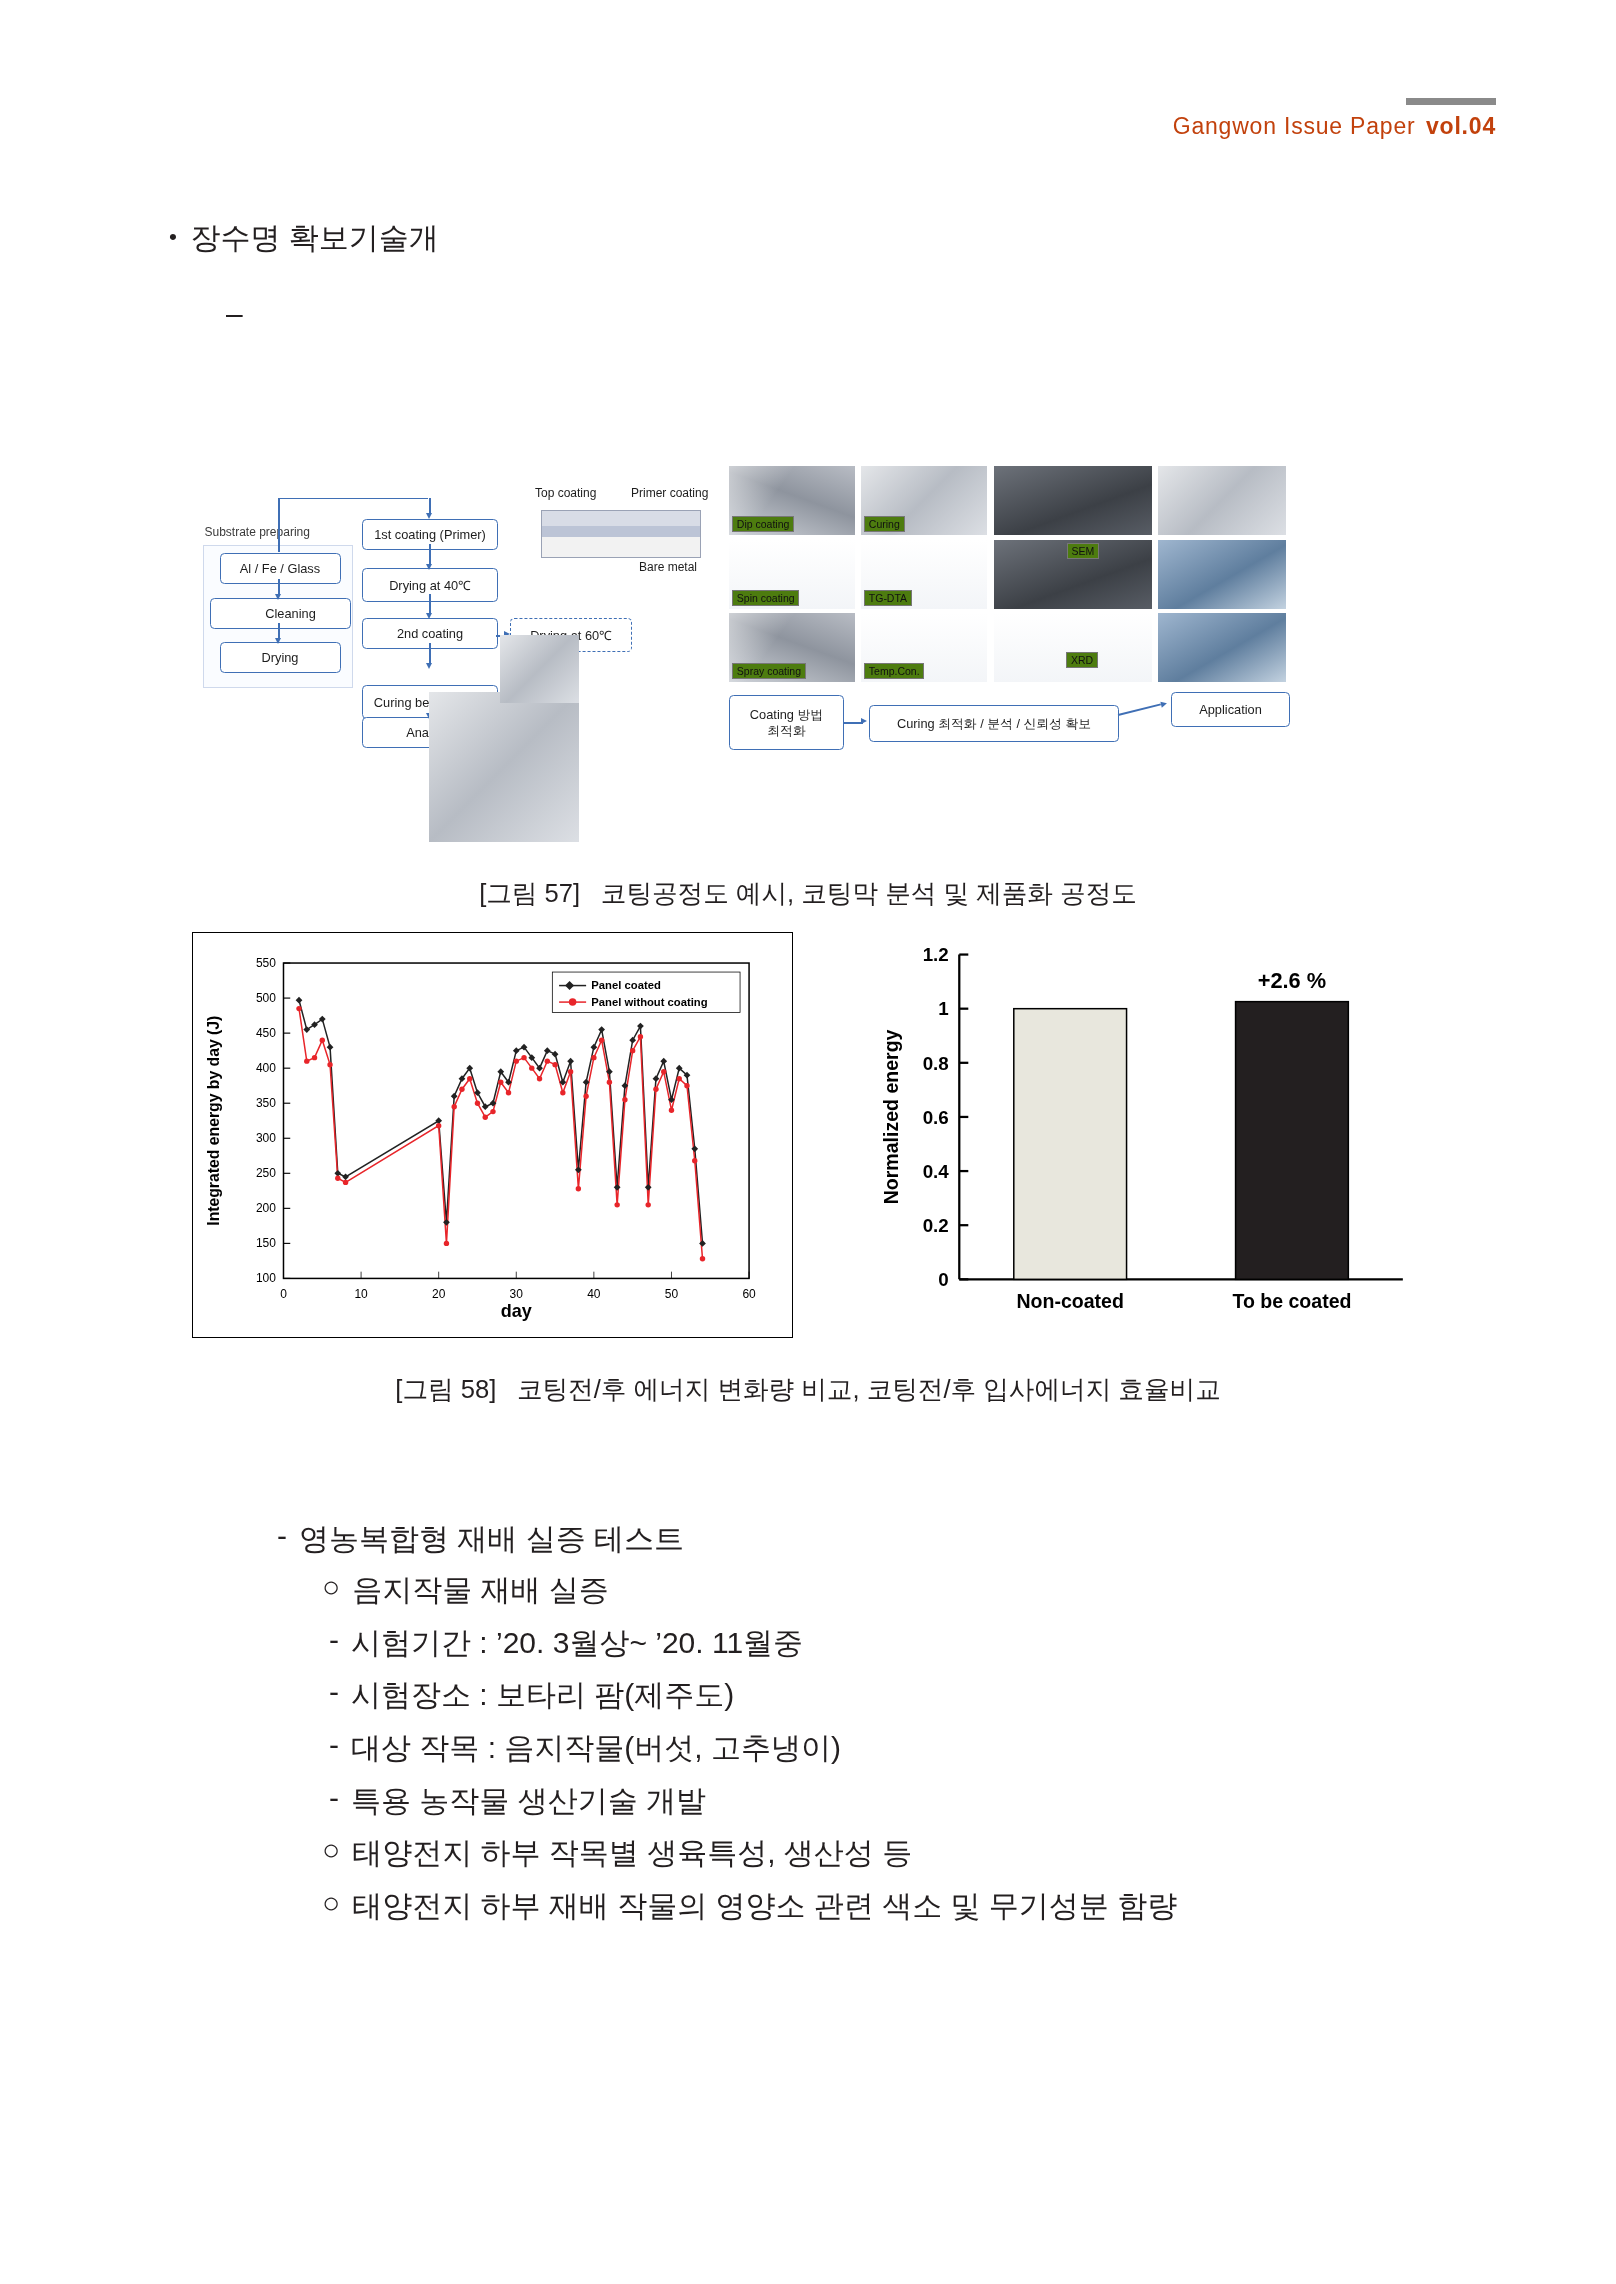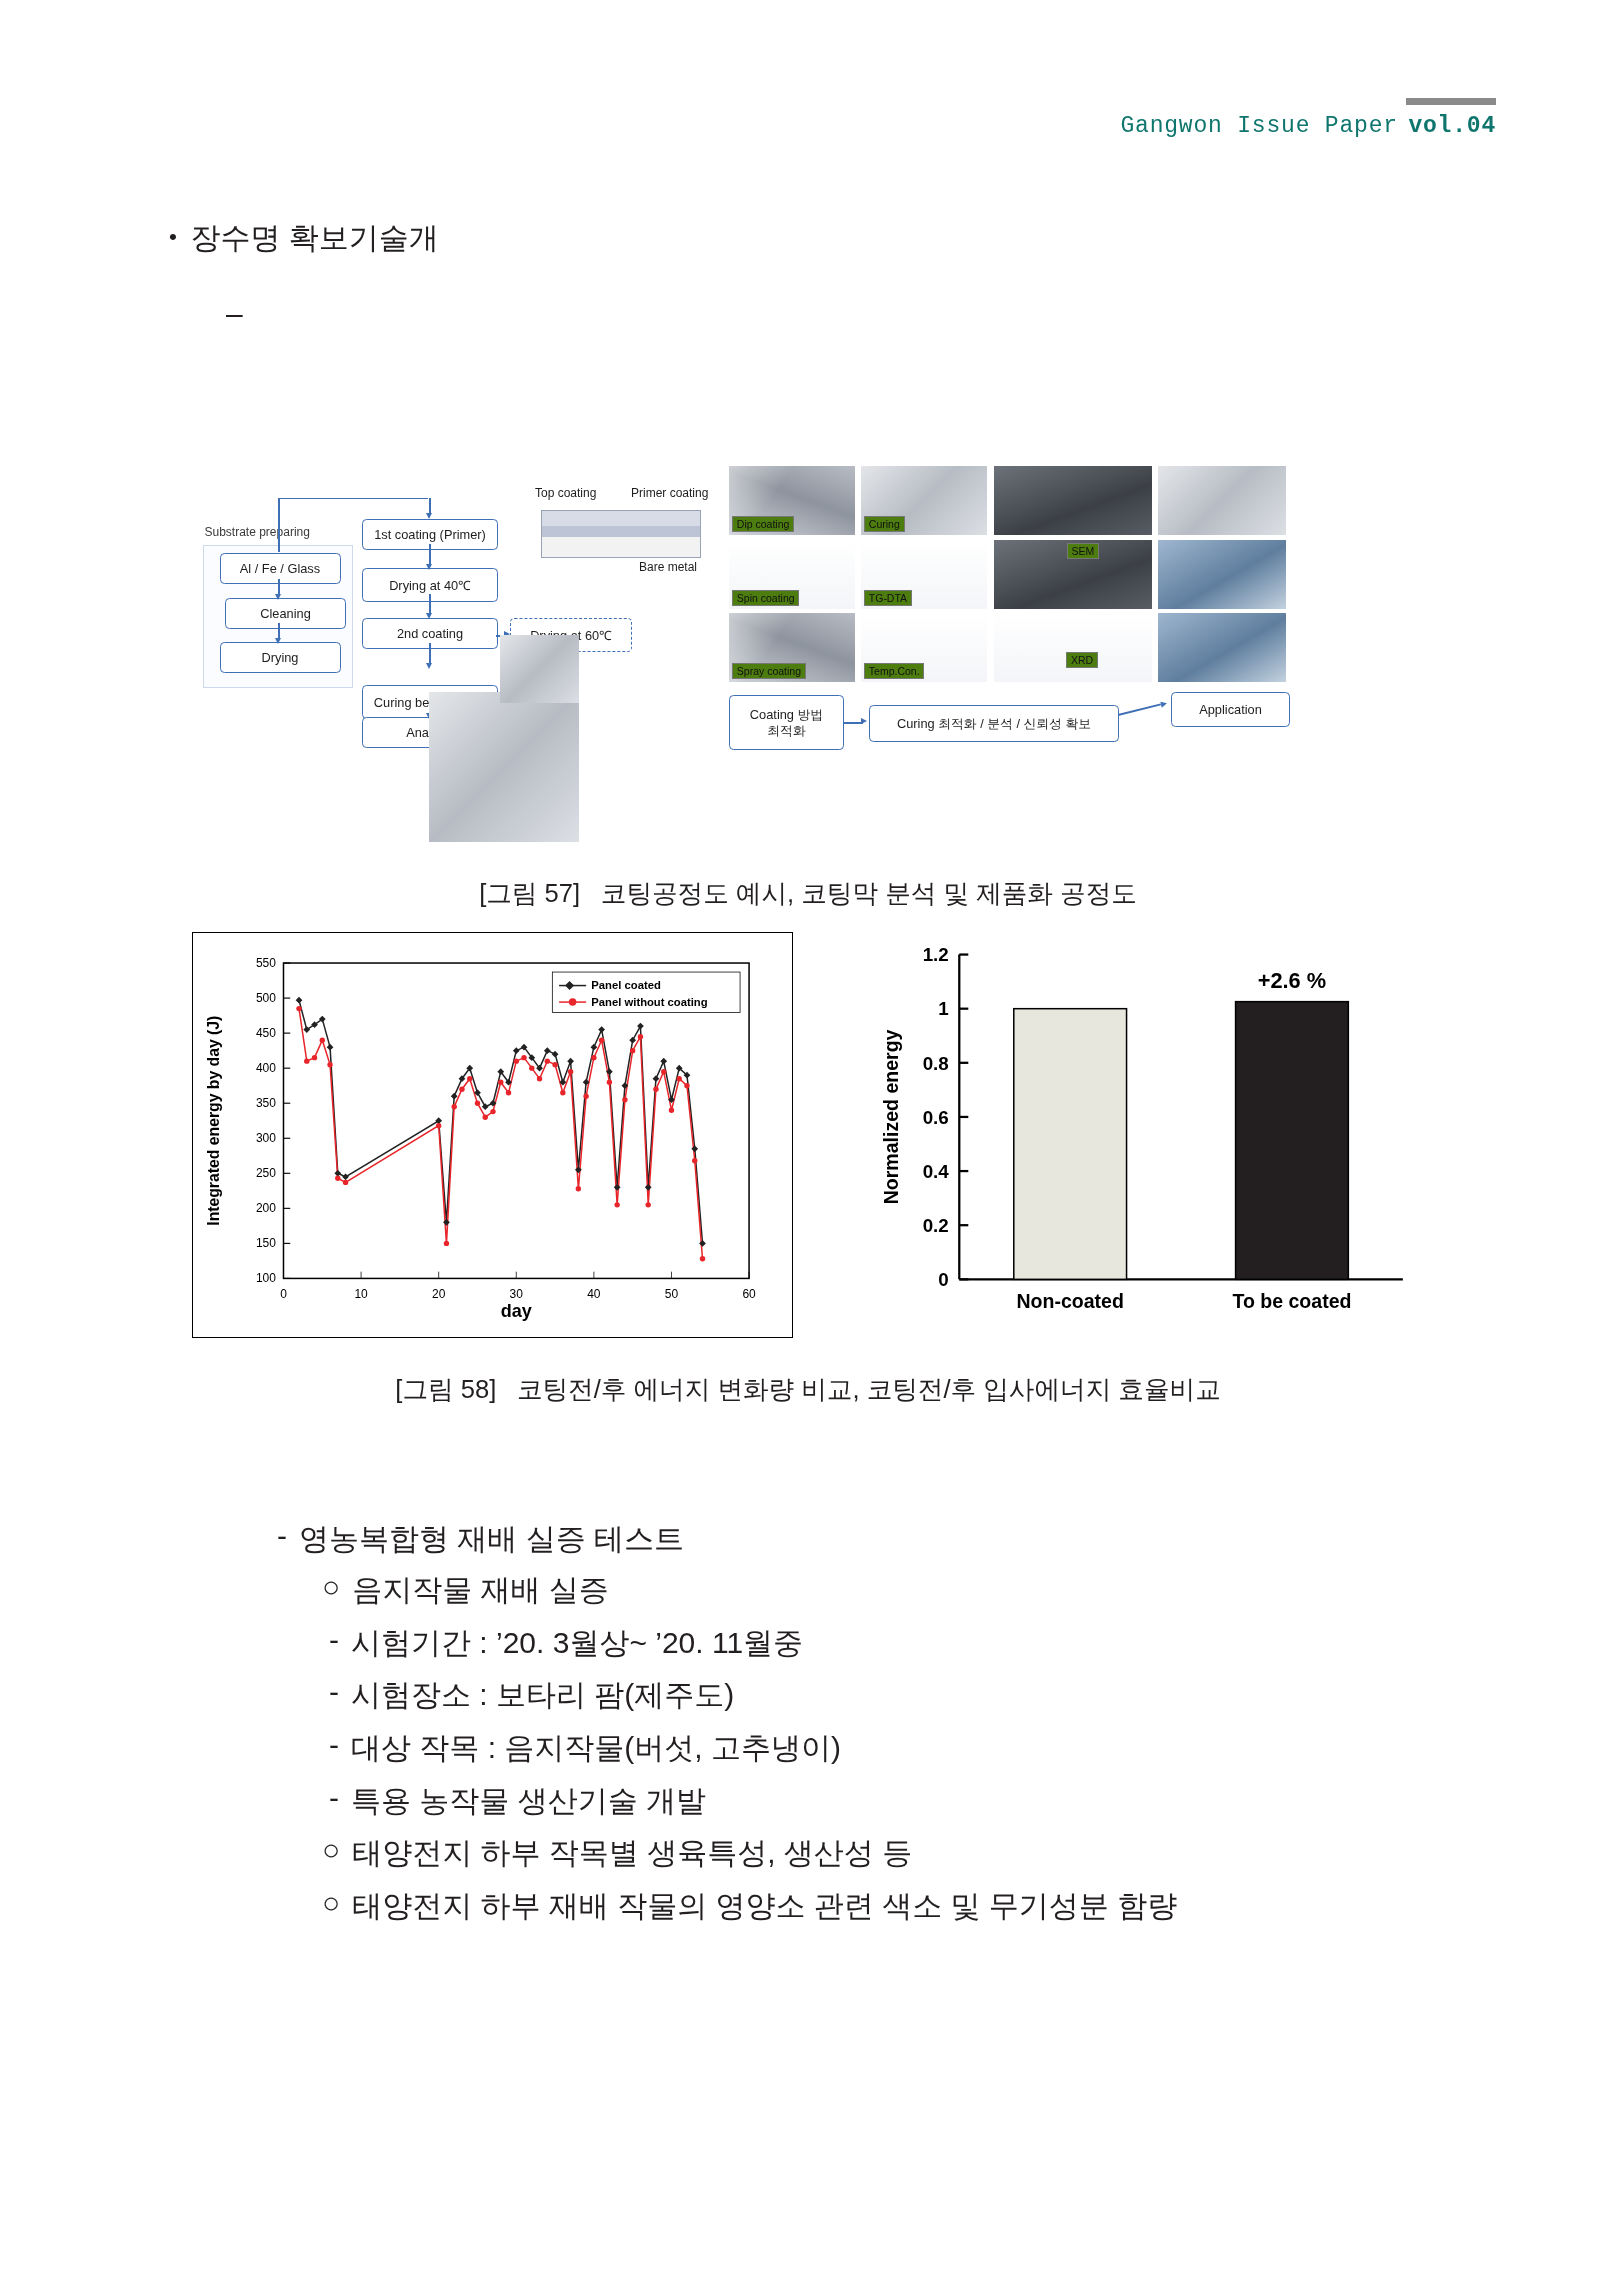--- a/index.html
+++ b/index.html
@@ -10,21 +10,21 @@
     color:#231f20;
     position:relative;
     overflow:hidden;
   }
   .page { position:absolute; inset:0; }
 
   
   .header {
     position:absolute; top:113px; right:120px;
     display:flex; align-items:baseline; gap:10.5px;
-    font-size:23px; letter-spacing:0.8px; color:#0f766e;font-family:Liberation Mono, monospace;
+    font-size:23px; letter-spacing:0.8px; color:#c2410c;
   }
   .header .vol { font-weight:bold; }
   .header-rule {
     position:absolute; top:98px; right:120px;
     width:90px; height:6.8px; background:#8a8a8a;
   }
 
   
   .content { position:absolute; left:0; top:0; width:1616px; }
 
@@ -159,21 +159,21 @@
       <span class="d">–</span>
     </div>
 
     <div class="fig1">
 
       <div class="flow">
         <div class="leftcol"></div>
         <div class="lbl-sub">Substrate preparing</div>
 
         <div class="flowbox" style="left:16.5px; top:72px; width:119px;">Al / Fe / Glass</div>
-        <div class="flowbox" style="left:22px; top:117px; width:119px;">Cleaning</div>
+        <div class="flowbox" style="left:7px; top:117px; width:119px;padding-left:20px;">Cleaning</div>
         <div class="flowbox" style="left:16.5px; top:161px; width:119px;">Drying</div>
 
         <div class="arrow-v" style="left:75px; top:98px; height:16.5px;"></div>
         <div class="arrow-head-d" style="left:72px; top:113px;"></div>
         <div class="arrow-v" style="left:75px; top:142px; height:16.5px;"></div>
         <div class="arrow-head-d" style="left:72px; top:157px;"></div>
 
         <div class="arrow-v" style="left:75px; top:16.5px; height:54px;"></div>
         <div class="arrow-h" style="left:75px; top:16.5px; width:150px;"></div>
         <div class="arrow-v" style="left:226px; top:16.5px; height:16.5px;"></div>

